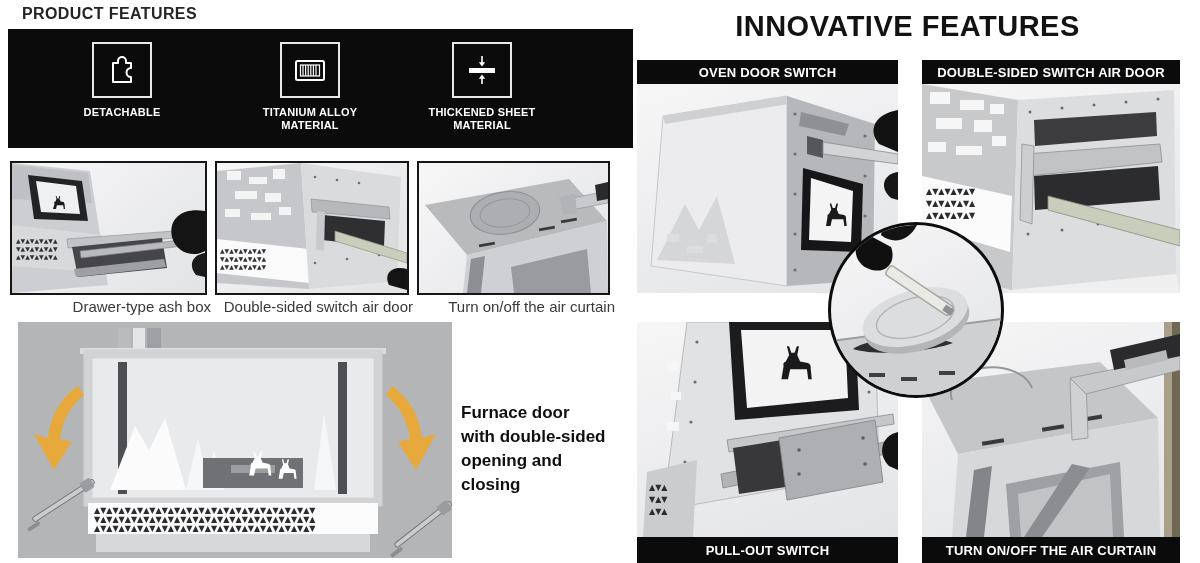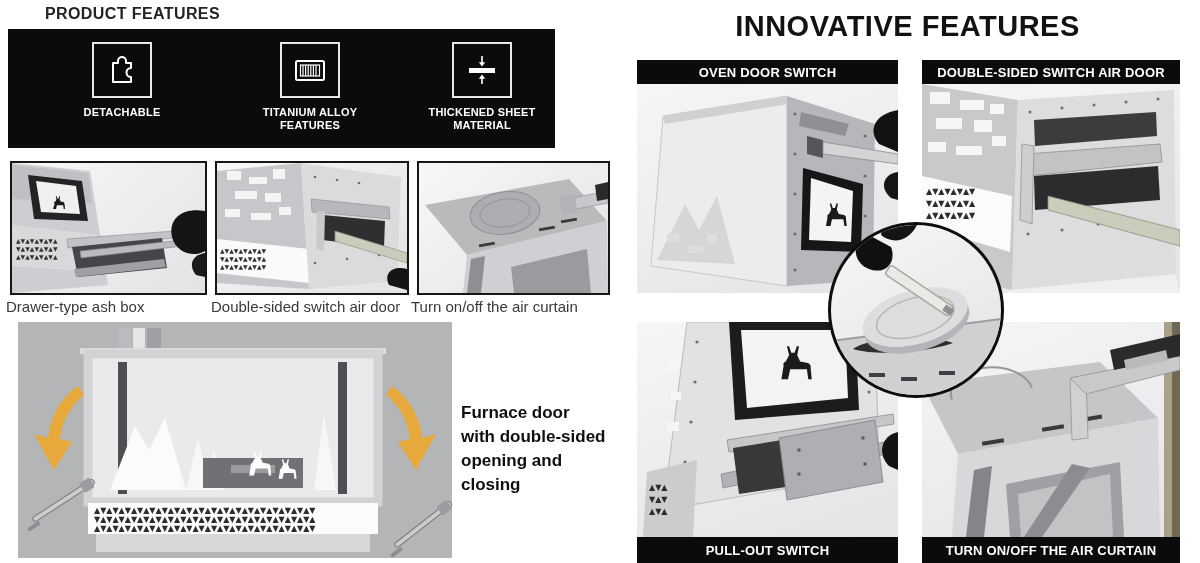--- a/index.html
+++ b/index.html
@@ -1,28 +1,28 @@
 <!DOCTYPE html>
 <html><head>
 <meta charset="utf-8">
 <style>
   html,body{margin:0;padding:0;background:#fff;}
   .stage{position:relative;width:1200px;height:563px;background:#ffffff;overflow:hidden;
          font-family:"Liberation Sans",sans-serif;}
   .abs{position:absolute;}
 
   
-  .lp-title{left:22px;top:5px;font-size:16px;font-weight:bold;color:#242425;letter-spacing:.4px;margin-left:23px;}
-  .feat-banner{left:8px;top:29px;width:547px;height:119px;background:#0b0b0b;}
+  .lp-title{left:22px;top:5px;font-size:16px;font-weight:bold;color:#242425;letter-spacing:.4px;}
+  .feat-banner{left:8px;top:29px;width:625px;height:119px;background:#0b0b0b;}
   .feat{position:absolute;top:13px;width:160px;display:flex;flex-direction:column;align-items:center;}
   .feat .ibox{width:56px;height:52px;border:2px solid #e9e9e9;display:flex;align-items:center;justify-content:center;background:#0b0b0b;}
   .feat .flabel{margin-top:8px;color:#fff;font-weight:bold;font-size:11px;line-height:13px;text-align:center;
                 white-space:pre-line;letter-spacing:.2px;}
   .photo{position:absolute;border:2px solid #161616;background:linear-gradient(140deg,#f7f7f8,#e2e3e5);overflow:hidden;box-sizing:border-box;}
-  .cap{position:absolute;top:298px;height:20px;text-align:left;font-size:15px;color:#39393a;}
+  .cap{position:absolute;top:298px;height:20px;text-align:right;font-size:15px;color:#39393a;}
   .gray-art{left:18px;top:322px;width:434px;height:236px;background:#b4b5b7;overflow:hidden;}
   .furnace-note{left:461px;top:401px;width:160px;font-size:17px;line-height:24px;font-weight:bold;color:#0f0f10;white-space:pre-line;}
 
   
   .rp-title{left:625px;top:10px;width:565px;text-align:center;font-size:29px;font-weight:bold;color:#121213;letter-spacing:.5px;}
   .card{position:absolute;display:flex;flex-direction:column;background:#000000;}
   .card-banner{background:#0b0b0b;color:#fff;font-weight:bold;font-size:13px;display:flex;align-items:center;
                justify-content:center;letter-spacing:.2px;flex:0 0 auto;}
   .banner-top{height:24px;}
   .banner-bottom{height:26px;}
@@ -60,21 +60,21 @@
             <line x1="10" y1="11" x2="10" y2="22"></line>
               <line x1="12.6" y1="11" x2="12.6" y2="22"></line>
             <line x1="15.2" y1="11" x2="15.2" y2="22"></line>
               <line x1="17.8" y1="11" x2="17.8" y2="22"></line>
             <line x1="20.4" y1="11" x2="20.4" y2="22"></line>
               <line x1="23" y1="11" x2="23" y2="22"></line>
           </g>
         </svg>
       </div>
       <div class="flabel">TITANIUM ALLOY
-FEATURES</div>
+MATERIAL</div>
     </div>
 
     <div class="feat" style="left:394px;">
       <div class="ibox">
         <svg width="32" height="32" viewBox="0 0 32 32">
           <rect x="3" y="14" width="26" height="5" fill="#ffffff"></rect>
           <line x1="16" y1="2" x2="16" y2="9" stroke="#ffffff" stroke-width="1.6"></line>
           <polygon points="12.8,8.2 19.2,8.2 16,12.6" fill="#ffffff"></polygon>
           <line x1="16" y1="30" x2="16" y2="24" stroke="#ffffff" stroke-width="1.6"></line>
           <polygon points="12.8,24.8 19.2,24.8 16,20.4" fill="#ffffff"></polygon>

